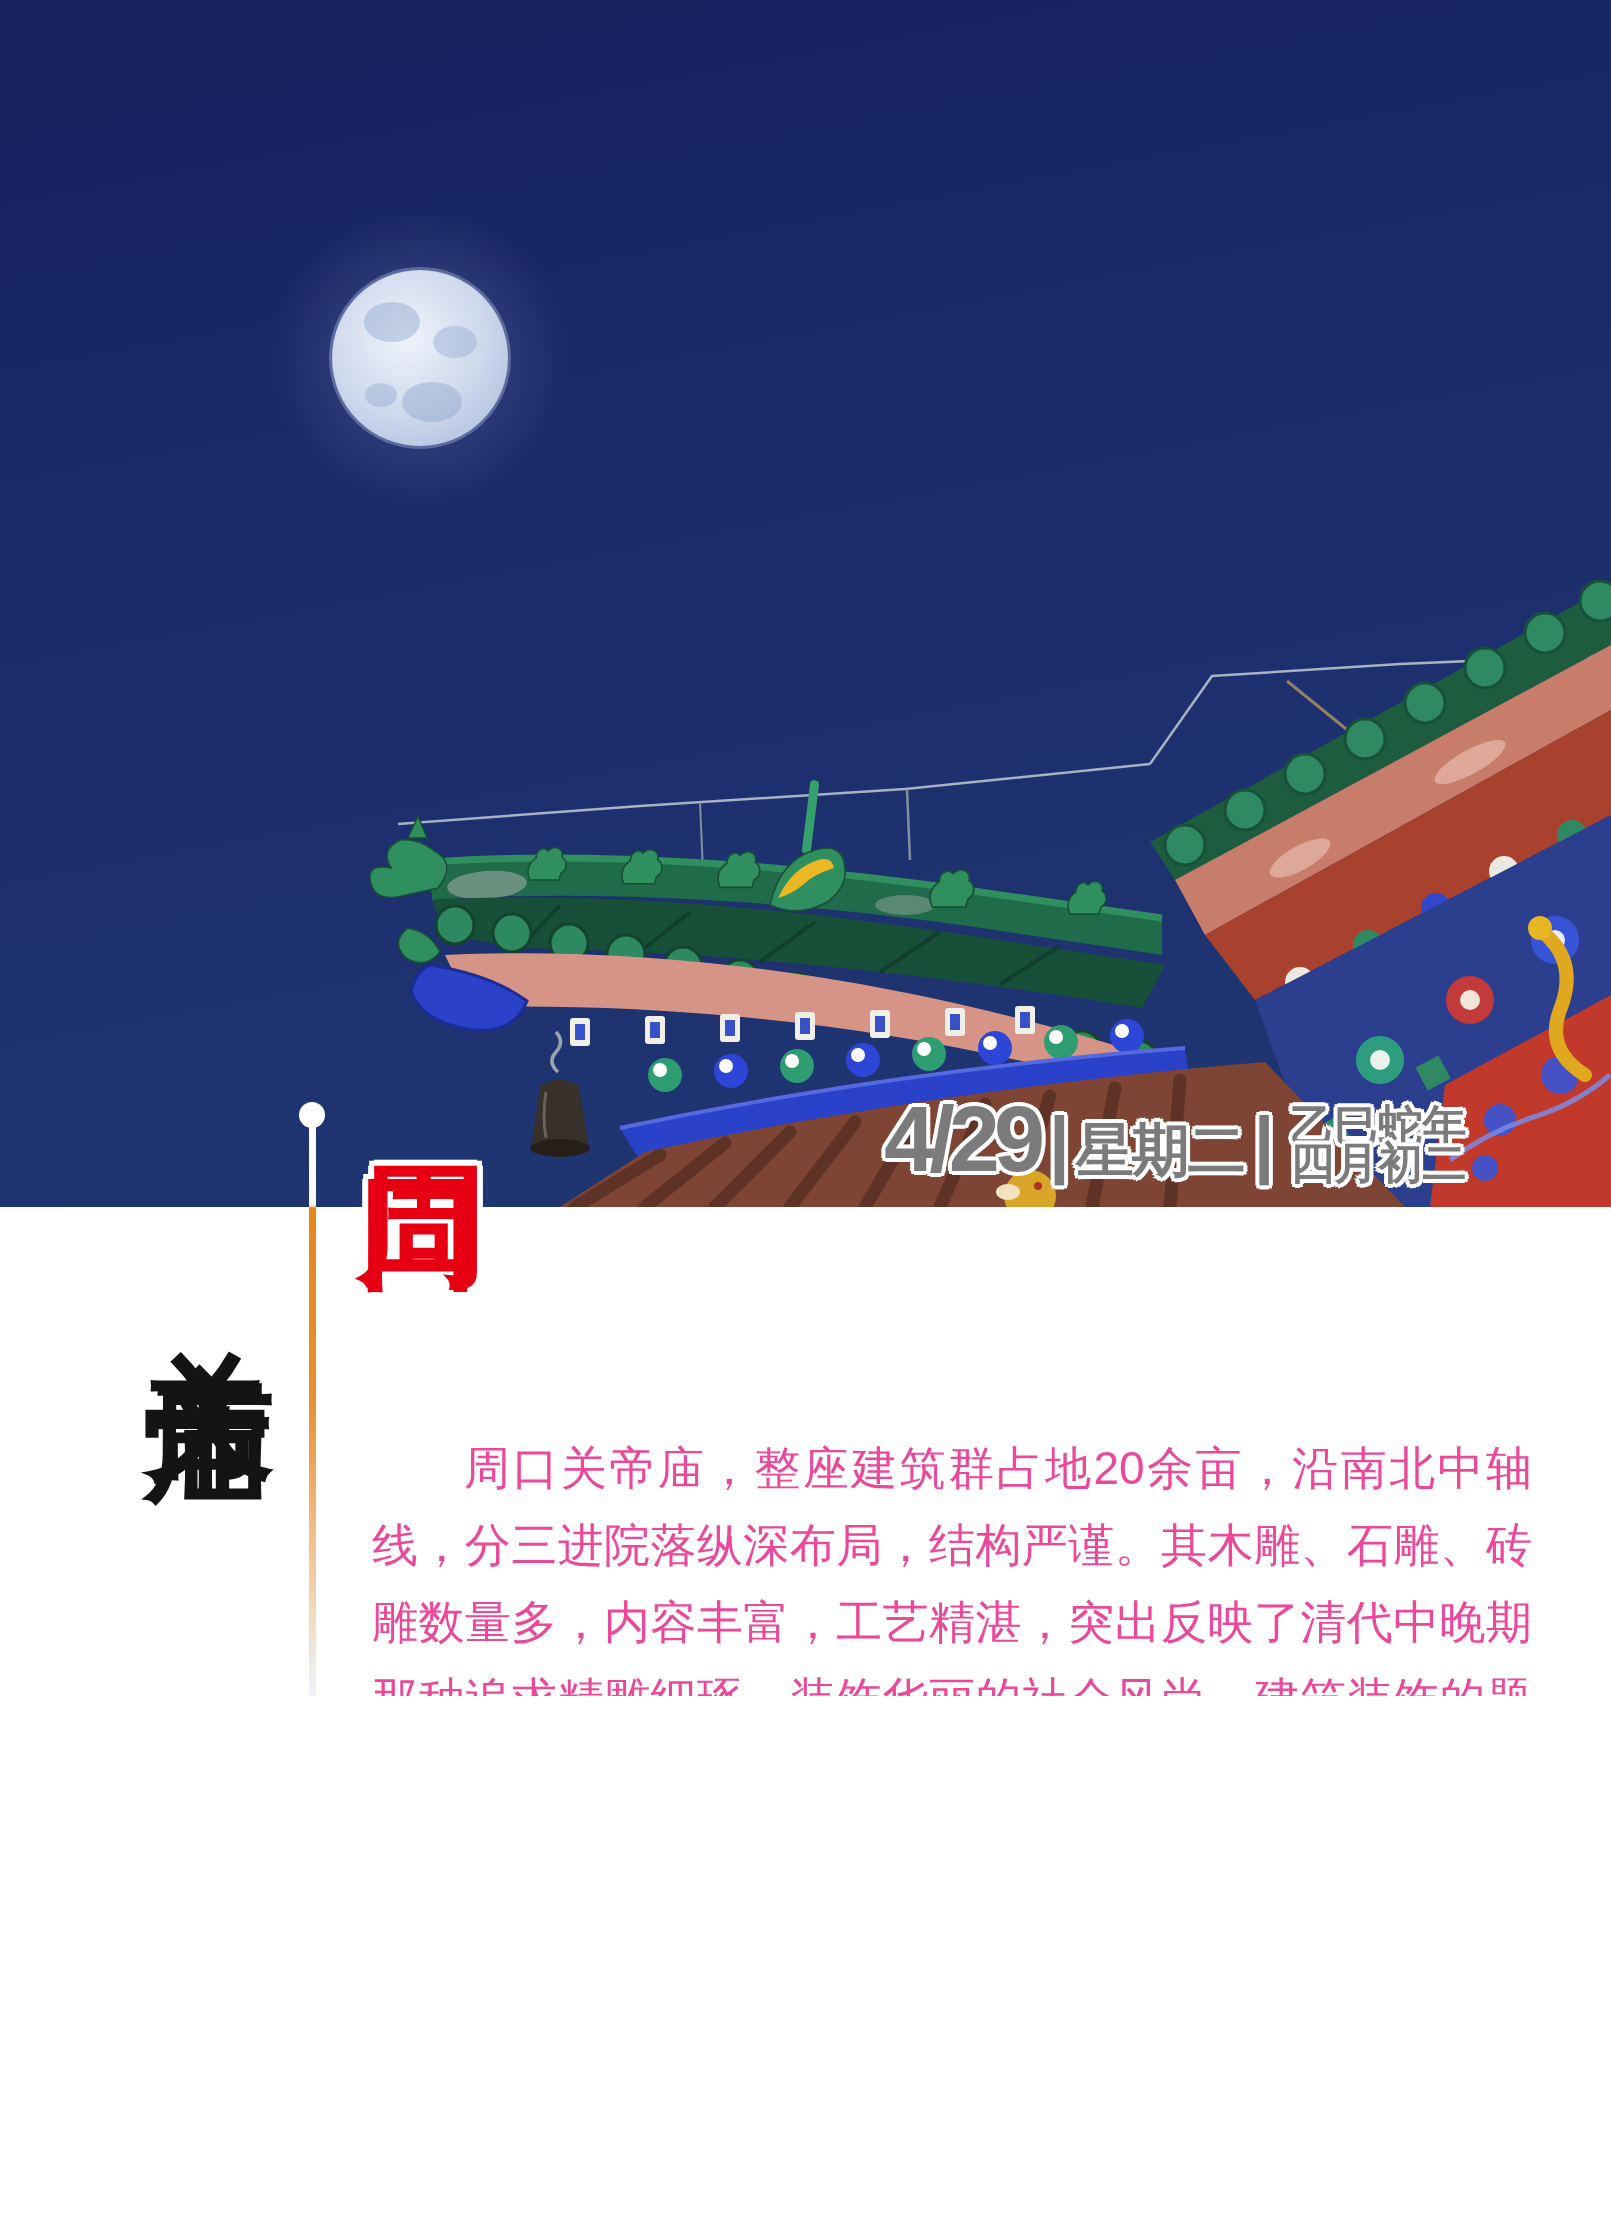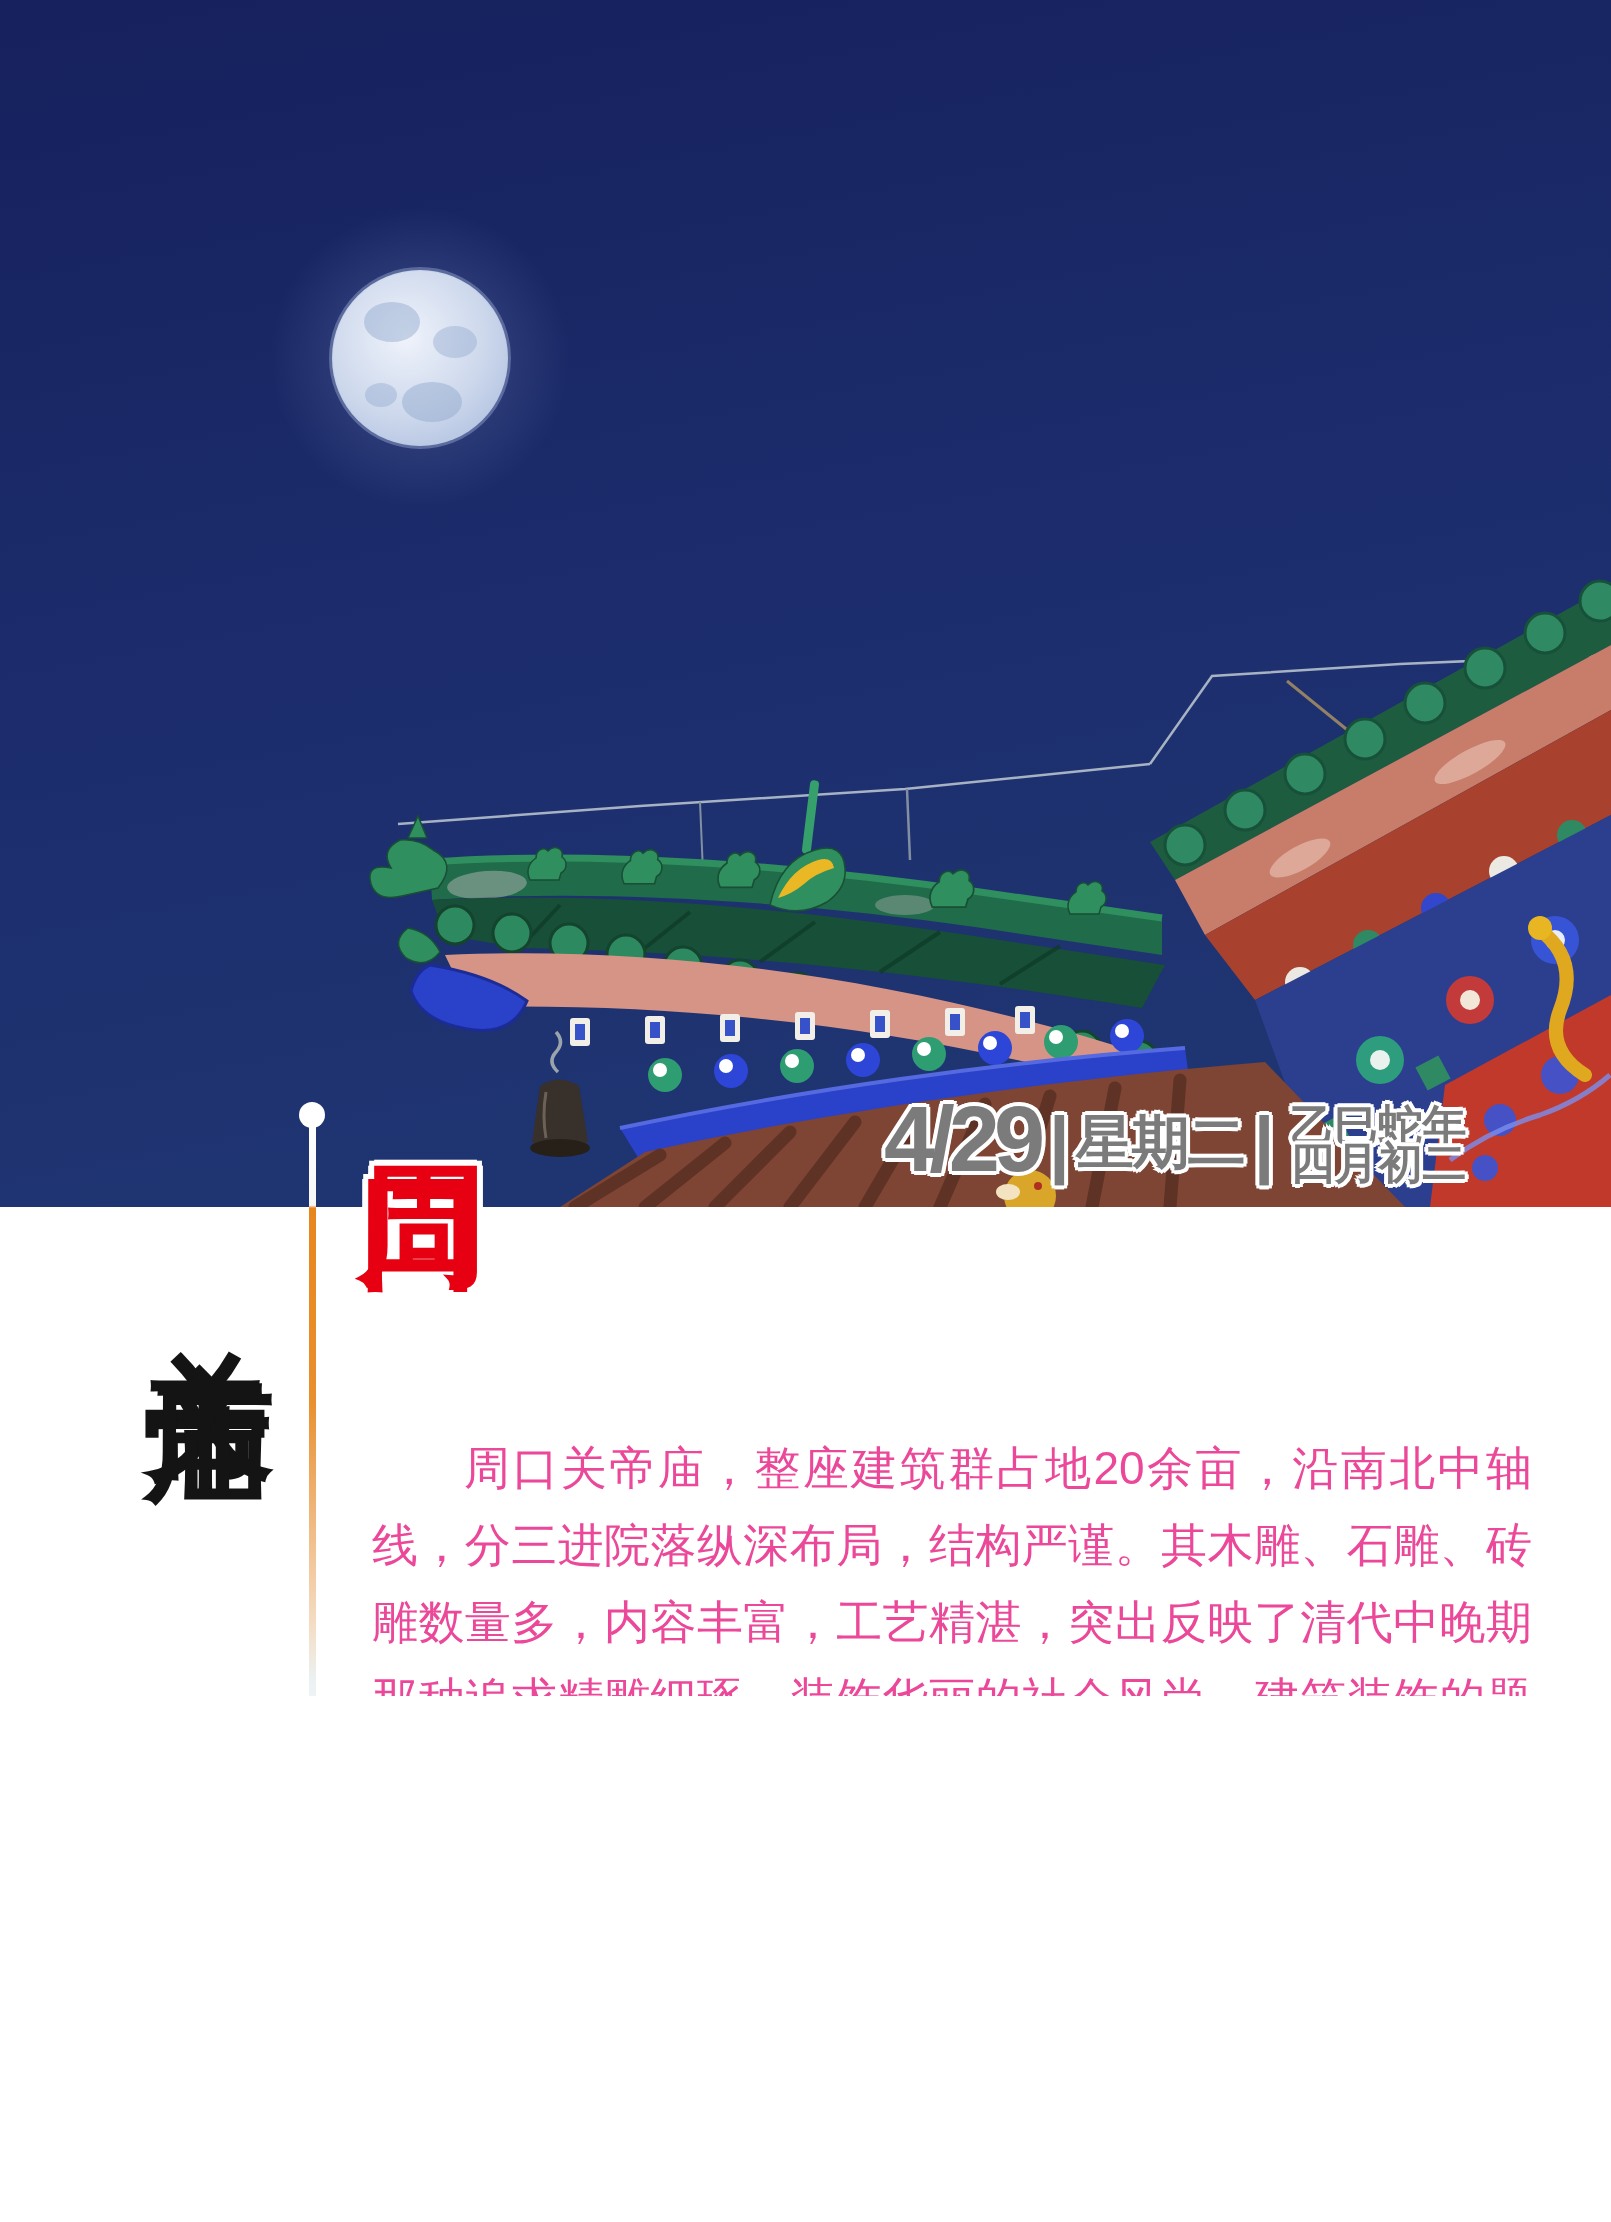--- a/index.html
+++ b/index.html
@@ -13,21 +13,21 @@
   
   .date{
     position:absolute;left:884px;top:1093px;z-index:3;display:flex;align-items:flex-end;
     color:#7b7b7b;font-weight:bold;
     text-shadow:
       -3px -3px 0 #fff, 3px -3px 0 #fff, -3px 3px 0 #fff, 3px 3px 0 #fff,
       -4px 0 0 #fff, 4px 0 0 #fff, 0 -4px 0 #fff, 0 4px 0 #fff;
   }
   .d-num{font-size:92px;line-height:1;letter-spacing:-6px;margin-bottom:2px;}
   .d-sep{font-size:74px;line-height:1;margin:0 6px 6px 10px;}
-  .d-week{font-size:58px;line-height:1;letter-spacing:-2px;margin-bottom:16px;}
+  .d-week{font-size:58px;line-height:1;letter-spacing:-2px;margin-bottom:8px;}
   .d-lunar{display:flex;flex-direction:column;margin-left:10px;margin-bottom:6px;}
   .d-lunar span{font-size:44px;line-height:37px;font-weight:bold;}
   
   .marker-dot{position:absolute;left:299px;top:1102px;width:26px;height:26px;border-radius:50%;
     background:#ffffff;z-index:4;}
   .marker-line{position:absolute;left:309px;top:1118px;width:7px;height:704px;z-index:4;
     background:linear-gradient(to bottom,
       #ffffff 0%, #f7f7f7 12.4%,
       #e8861e 12.8%, #e98f2e 40%,
       #f2c496 62%, #f4ddc4 72%,

